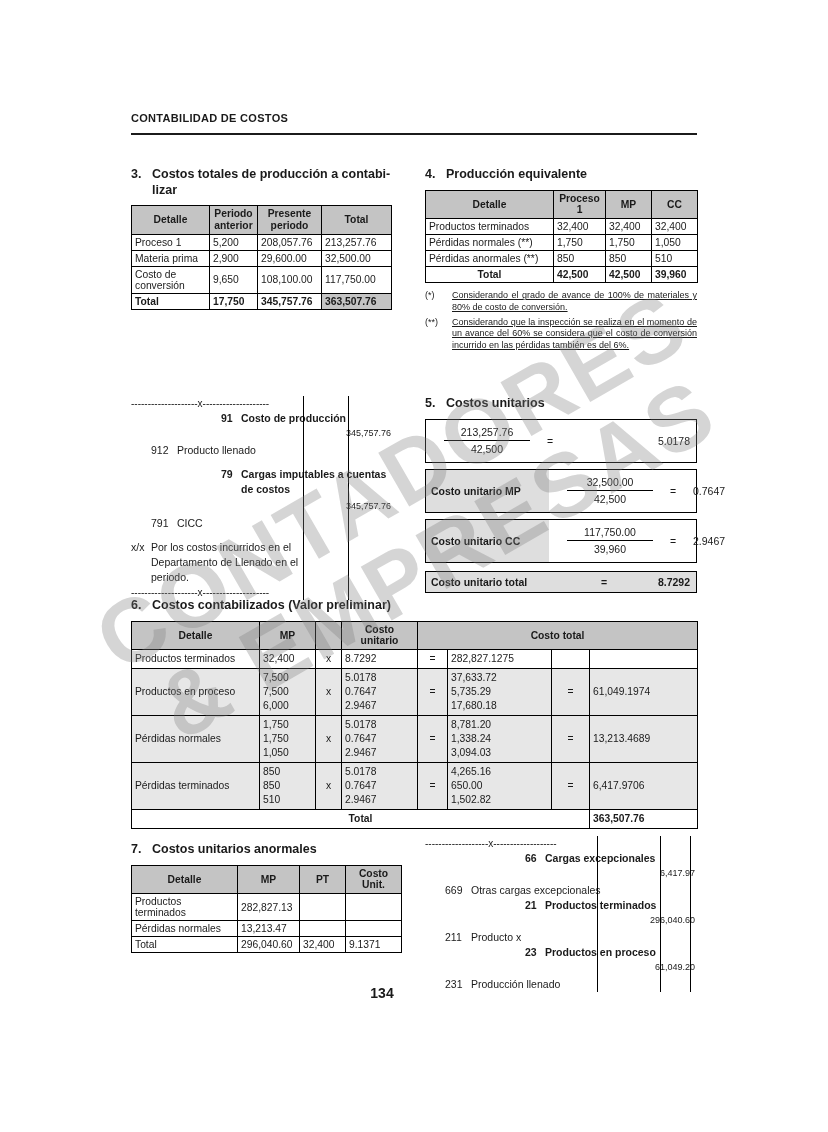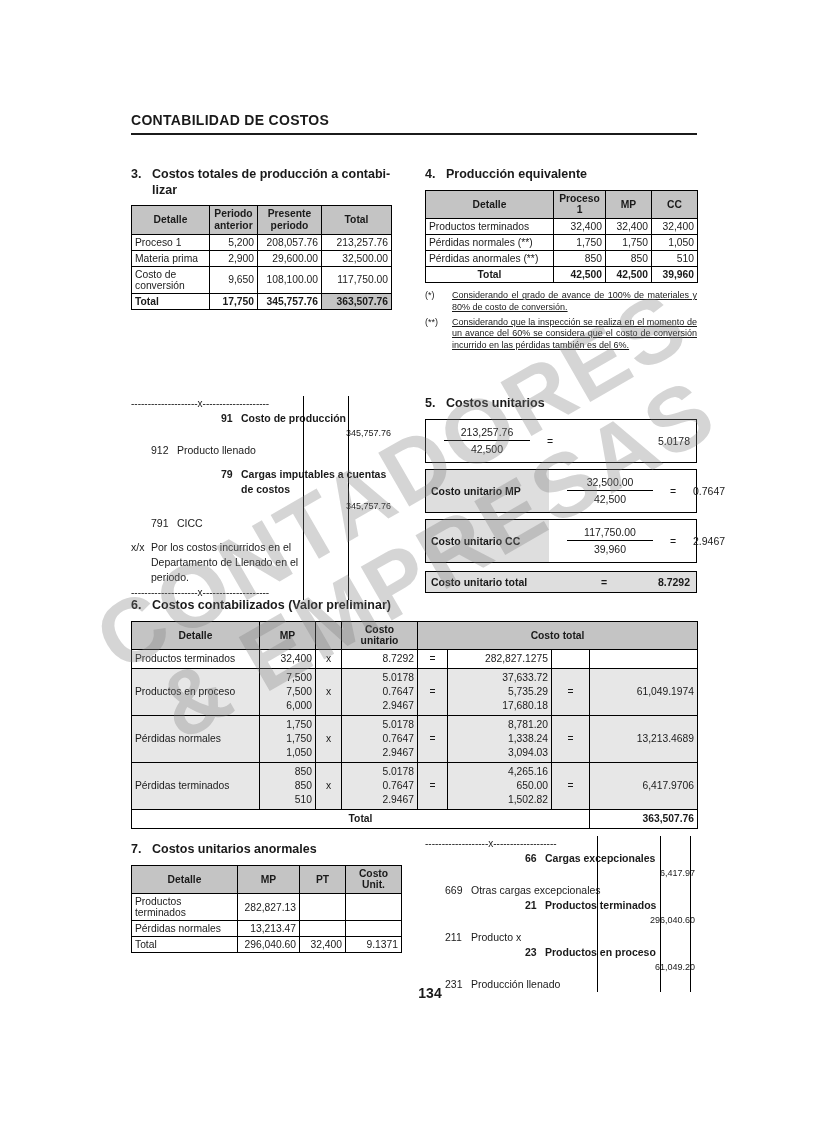--- a/index.html
+++ b/index.html
@@ -7,41 +7,41 @@
     position:relative; width:828px; height:1132px; margin:0 auto;
     background:#ffffff; font-family:"Liberation Sans", sans-serif; color:#1a1a1a;
     overflow:hidden;
   }
   .wm {
     position:absolute; left:30px; top:430px; width:768px; text-align:center;
     transform:rotate(-30deg); font-size:90px; line-height:1.0; font-weight:bold;
     letter-spacing:3px; color:rgba(125,125,125,0.32); z-index:5; pointer-events:none;
     white-space:pre-line;
   }
-  .hdr { position:absolute; left:131px; top:112px; font-size:14px; font-weight:bold; letter-spacing:0.3px; }
+  .hdr { position:absolute; left:131px; top:112px; font-size:11px; font-weight:bold; letter-spacing:0.3px; }
   .hdr-rule { position:absolute; left:131px; top:133px; width:566px; height:2px; background:#1b1b1b; }
 
   section { position:absolute; }
   #sec3 { left:131px; top:167px; width:272px; }
   #sec4 { left:425px; top:167px; width:272px; }
   #journal1 { left:131px; top:396px; width:262px; }
   #sec5 { left:425px; top:396px; width:272px; }
   #sec6 { left:131px; top:598px; width:566px; }
   #sec7 { left:131px; top:842px; width:272px; }
   #journal2 { left:425px; top:836px; width:272px; }
 
   .sec-title { display:flex; font-size:12.5px; font-weight:bold; line-height:1.25; margin-bottom:7px; }
   .tnum { width:21px; flex:none; }
   .ttext { white-space:pre-line; }
 
   .tbl { border-collapse:collapse; table-layout:fixed; }
   .tbl th, .tbl td { border:1px solid #000; font-size:10.3px; padding:2px 3px; overflow:hidden; }
   .tbl th { background:#c4c4c4; text-align:center; vertical-align:middle; white-space:pre-line; line-height:1.15; font-weight:bold; }
   .lbl { text-align:left; vertical-align:middle; }
-  .num { text-align:right; vertical-align:middle; }
+  .num { text-align:left; vertical-align:middle; }
   .ctr { text-align:center; vertical-align:middle; }
   .prel { white-space:pre-line; }
   .bold { font-weight:bold; }
   .shade { background:#c4c4c4; }
   .rshade td { background:#e7e7e7; }
   #sec6 td { line-height:14px; }
 
   .fnotes { margin-top:7px; font-size:9px; line-height:1.3; }
   .fnote { display:flex; margin-bottom:3px; }
   .fmark { width:27px; flex:none; }
@@ -67,21 +67,21 @@
   .jtext { white-space:pre-line; }
   .jsubwrap { padding-left:20px; display:flex; }
   .jsubnum { width:26px; flex:none; }
   .jamt { flex:none; text-align:right; font-size:9px; padding-right:2px; padding-bottom:2px; }
   #journal1 .a1 { width:45px; } #journal1 .a2 { width:45px; }
   #journal2 .a1 { width:63px; }
   .jdash { font-size:10px; width:172px; white-space:nowrap; overflow:hidden; }
   .jspace { height:9px; }
   .jgloss { display:flex; }
 
-  .pageno { position:absolute; left:0; top:985px; width:764px; text-align:center; font-size:14px; font-weight:bold;margin-left:48px; }
+  .pageno { position:absolute; left:0; top:985px; width:764px; text-align:center; font-size:14px; font-weight:bold; }
 </style>
 </head>
 <body>
 
 <div class="page">
 
   <div class="wm">CONTADORES
 &amp; EMPRESAS</div>
 
   <div class="hdr">CONTABILIDAD DE COSTOS</div>

